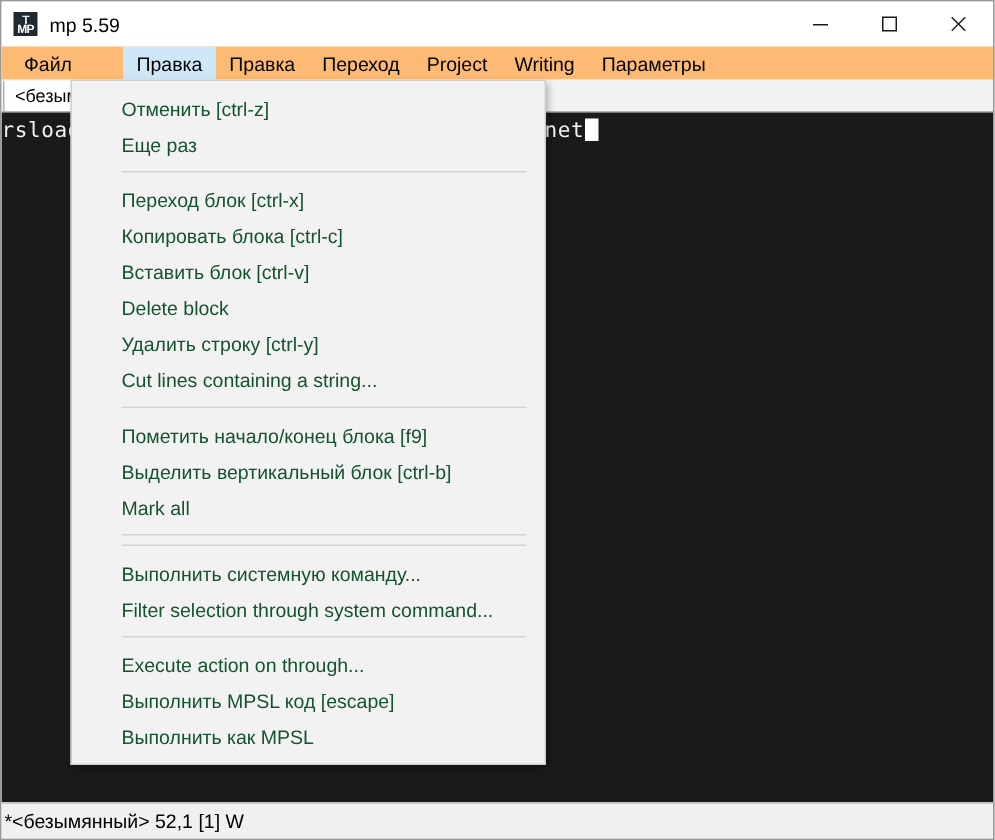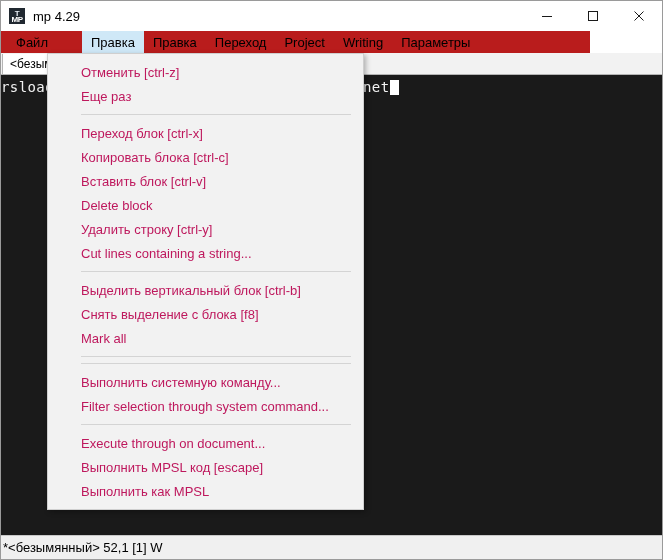--- a/index.html
+++ b/index.html
@@ -89,23 +89,23 @@
   }
   #btn-min { right: 92px; }
   #btn-max { right: 46px; }
   #btn-close { right: 0px; }
   .winbtn svg { display: block; }
 
   
   #menubar {
     position: absolute;
     left: 0; top: 30px;
-    width: 589px;
+    width: 661px;
     height: 22px;
-    background: #b91c1c;
+    background: #fdba74;
     display: flex;
     align-items: stretch;
     padding-left: 6px;
     box-sizing: border-box;
   }
   .menubar-item {
     display: flex;
     align-items: center;
     padding: 0 9px;
     font-size: 13px;
@@ -202,42 +202,42 @@
     box-sizing: border-box;
     padding: 6px 0 6px 0;
     z-index: 50;
   }
   .dd-item {
     height: 24px;
     display: flex;
     align-items: center;
     padding-left: 33px;
     font-size: 13px;
-    color: #be185d;
+    color: #14532d;
     white-space: nowrap;
     cursor: default;
   }
   .dd-sep {
     height: 1px;
     background: #d4d4d4;
     margin: 6px 12px 6px 33px;
   }
 </style>
 </head>
 <body>
 
 <div id="app-window">
 
   <div id="titlebar">
     <div id="app-icon">
       <div class="ic-bg"></div>
       <div class="ic-txt">T</div>
       <div class="ic-txt2">MP</div>
     </div>
-    <div id="window-title">mp 4.29</div>
+    <div id="window-title">mp 5.59</div>
 
     <div class="winbtn" id="btn-min">
       <span>
         <svg width="12" height="12" viewBox="0 0 12 12">
             <line x1="1" y1="6.5" x2="11" y2="6.5" stroke="#1a1a1a" stroke-width="1"></line>
           </svg>
       </span>
     </div>
     <div class="winbtn" id="btn-max">
       <span>
@@ -315,39 +315,39 @@
         <span>Delete block</span>
       </div>
       <div class="dd-item">
         <span>Удалить строку [ctrl-y]</span>
       </div>
       <div class="dd-item">
         <span>Cut lines containing a string...</span>
       </div>
       <div class="dd-sep"></div>
       <div class="dd-item">
+        <span>Пометить начало/конец блока [f9]</span>
+      </div>
+      <div class="dd-item">
         <span>Выделить вертикальный блок [ctrl-b]</span>
       </div>
       <div class="dd-item">
-        <span>Снять выделение с блока [f8]</span>
-      </div>
-      <div class="dd-item">
         <span>Mark all</span>
       </div>
       <div class="dd-sep"></div>
       <div class="dd-sep"></div>
       <div class="dd-item">
         <span>Выполнить системную команду...</span>
       </div>
       <div class="dd-item">
         <span>Filter selection through system command...</span>
       </div>
       <div class="dd-sep"></div>
       <div class="dd-item">
-        <span>Execute through on document...</span>
+        <span>Execute action on through...</span>
       </div>
       <div class="dd-item">
         <span>Выполнить MPSL код [escape]</span>
       </div>
       <div class="dd-item">
         <span>Выполнить как MPSL</span>
       </div>
     </div>
 
 </div>

